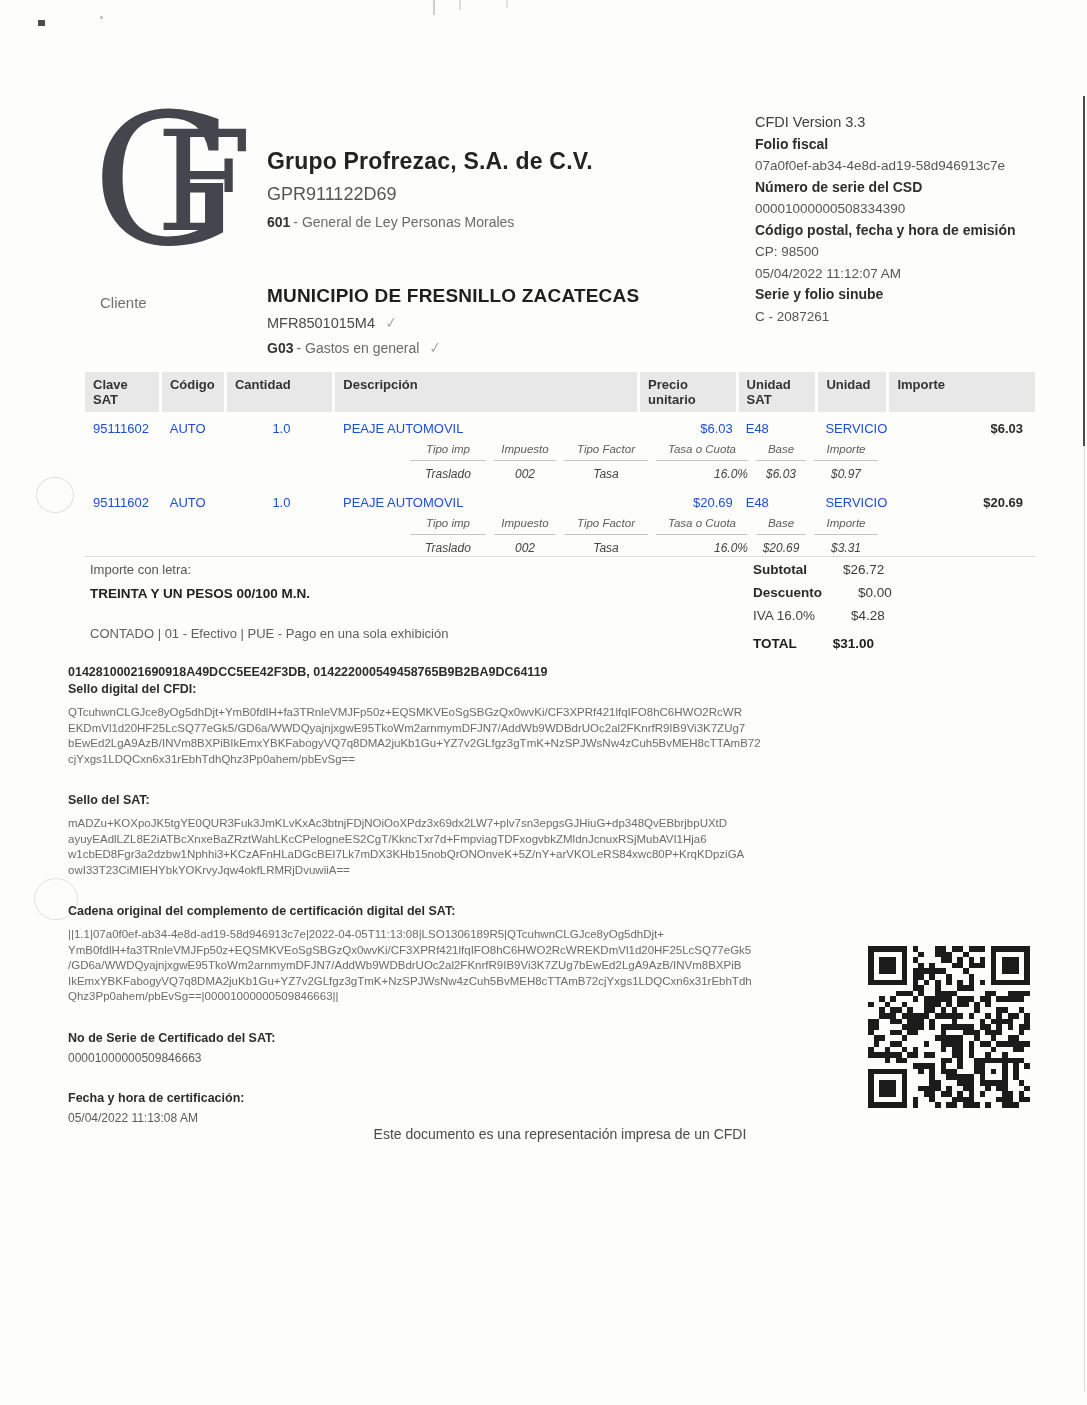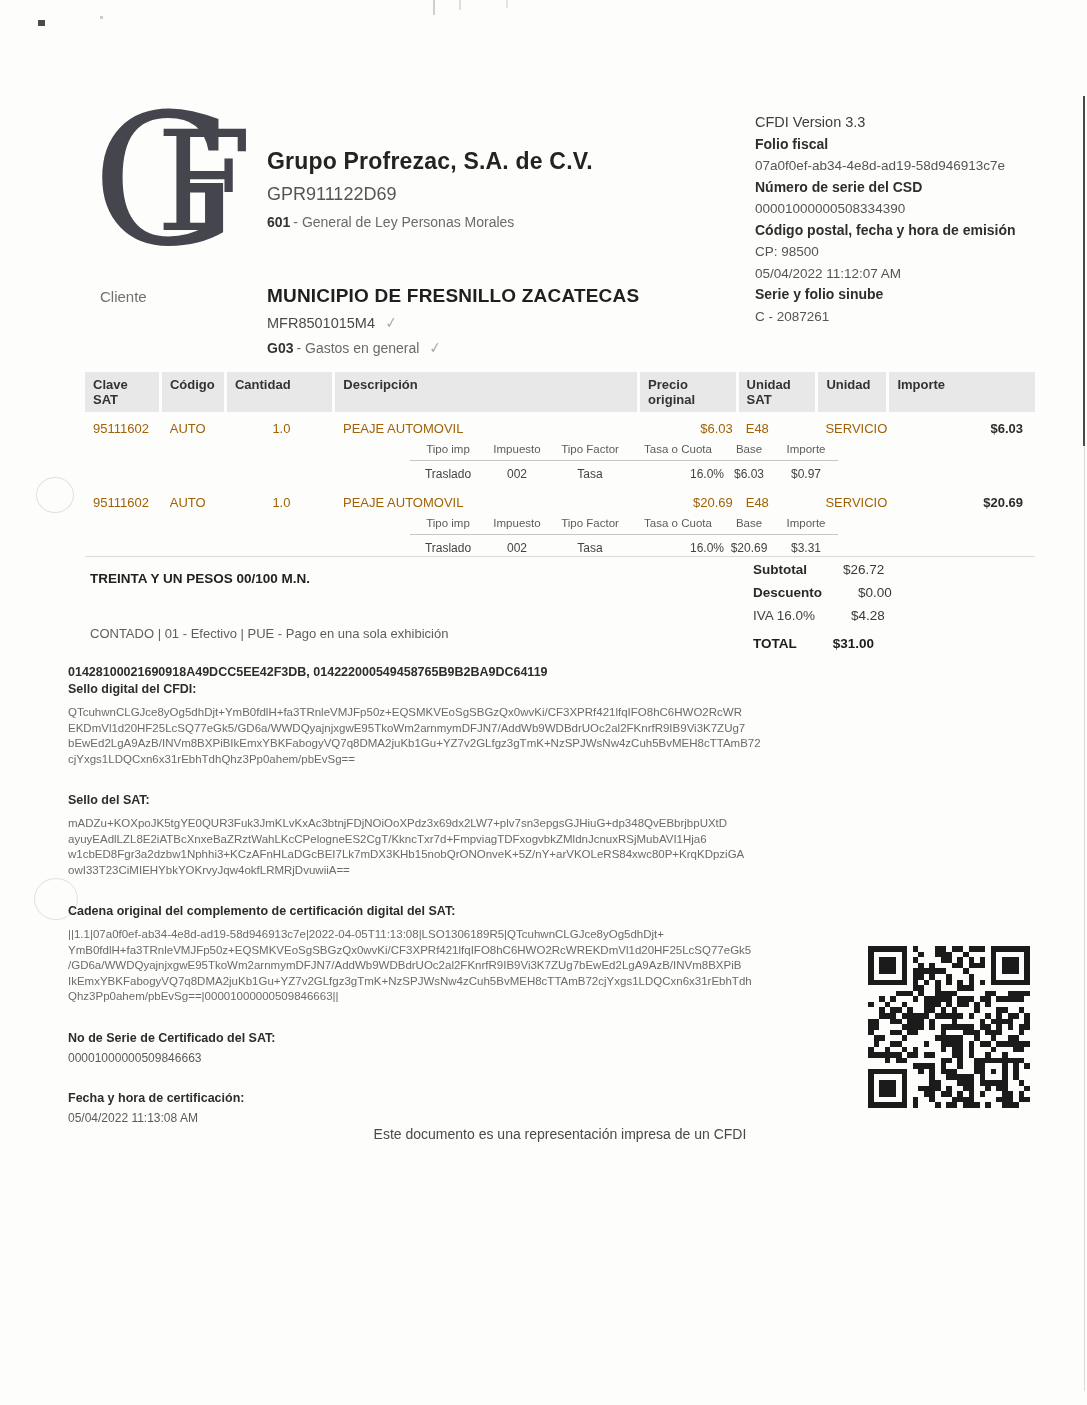--- a/index.html
+++ b/index.html
@@ -7,44 +7,44 @@
         font-family:"Liberation Sans",sans-serif;color:#333;}
   
   .logo{position:absolute;left:98px;top:108px;width:150px;height:180px;color:#45454d;}
   .logo .g{position:absolute;left:-6px;top:-34px;font-family:"DejaVu Serif",serif;font-size:182px;font-weight:400;}
   .logo .f{position:absolute;left:58px;top:-6px;font-family:"DejaVu Serif",serif;font-size:138px;font-weight:400;}
   .emitter{position:absolute;left:267px;top:148px;width:470px;}
   .emitter-name{font-size:23px;font-weight:bold;color:#232323;letter-spacing:.2px;}
   .emitter-rfc{font-size:18px;color:#555;margin-top:9px;}
   .regimen{font-size:14px;margin-top:9px;color:#6a6a6a;}
   .regimen b{color:#333;margin-right:3px;}
-  .cliente-label{position:absolute;left:100px;top:288px;font-size:15px;color:#707070;}
+  .cliente-label{position:absolute;left:100px;top:294px;font-size:15px;color:#707070;}
   .client{position:absolute;left:267px;top:285px;width:560px;}
   .client-name{font-size:19px;font-weight:bold;color:#1f1f1f;letter-spacing:.2px;}
   .client-rfc{font-size:14.5px;color:#4a4a4a;margin-top:7px;}
   .uso{font-size:14px;color:#6a6a6a;margin-top:7px;}
   .uso b{color:#333;margin-right:3px;}
   .check{color:#a9adb2;font-size:15px;margin-left:10px;display:inline-block;transform:rotate(-8deg);}
   
   .cfdi-info{position:absolute;left:755px;top:112px;width:320px;font-size:13.5px;line-height:21.5px;color:#555;}
   .cfdi-info .lbl{font-weight:bold;color:#2e2e2e;font-size:14px;}
   .cfdi-info .ver{color:#3d3d3d;font-size:14.5px;}
   
   .items{position:absolute;left:85px;top:372px;width:950px;}
   .trow{display:flex;column-gap:3px;}
   .hcell{background:#e8e8e8;font-size:13px;font-weight:bold;color:#333;box-sizing:border-box;
          padding:6px 4px 6px 8px;height:40px;line-height:14.5px;}
-  .bcell{box-sizing:border-box;font-size:13px;color:#a16207;padding:0 4px 0 8px;}
+  .bcell{box-sizing:border-box;font-size:13px;color:#1d4ed8;padding:0 4px 0 8px;}
   .c0{width:75px}.c1{width:63px}.c2{width:107px}.c3{width:307px}.c4{width:97px}.c5{width:78px}.c6{width:69px}.c7{width:148px}
   .tac{text-align:center}.tar{text-align:right}
   .body-row{margin-top:9px;}
   .importe-val{font-weight:bold;color:#2c2c2c;padding-right:12px;}
   .precio-val{padding-right:2px;}
   .subtable{margin-left:325px;width:468px;display:grid;grid-template-columns:76px 62px 84px 92px 50px 64px;
-            margin-top:7px;}
+            column-gap:8px;margin-top:7px;font-style:italic;}
   .sth{font-size:11.5px;color:#5c5c5c;text-align:center;border-bottom:1px solid #c6c6c6;padding-bottom:5px;}
   .stv{font-size:12px;color:#444;text-align:center;padding-top:6px;}
   .stv.tar{text-align:right;}
   .row2{margin-top:14px;}
   .divider{position:absolute;left:85px;top:556px;width:950px;height:1px;background:#d2d2d2;opacity:.8;}
   
   .totals-left{position:absolute;left:90px;top:562px;width:560px;}
   .imp-letra-lbl{font-size:13px;color:#555;}
   .imp-letra{font-size:13.5px;font-weight:bold;color:#222;margin-top:9px;}
   .payment{position:absolute;left:90px;top:626px;font-size:13px;color:#5e5e5e;}
@@ -126,21 +126,21 @@
     <div class="lbl">Serie y folio sinube</div>
     <div>C - 2087261</div>
   </div>
 
   <div class="items">
     <div class="trow">
       <div class="hcell c0">Clave SAT</div>
       <div class="hcell c1">Código</div>
       <div class="hcell c2">Cantidad</div>
       <div class="hcell c3">Descripción</div>
-      <div class="hcell c4">Precio original</div>
+      <div class="hcell c4">Precio unitario</div>
       <div class="hcell c5">Unidad SAT</div>
       <div class="hcell c6">Unidad</div>
       <div class="hcell c7">Importe</div>
     </div>
 
     <div class="trow body-row">
       <div class="bcell c0">95111602</div>
       <div class="bcell c1">AUTO</div>
       <div class="bcell c2 tac">1.0</div>
       <div class="bcell c3">PEAJE AUTOMOVIL</div>
@@ -186,20 +186,21 @@
       <div class="stv">Tasa</div>
       <div class="stv tar">16.0%</div>
       <div class="stv">$20.69</div>
       <div class="stv">$3.31</div>
     </div>
   </div>
 
   <div class="divider"></div>
 
   <div class="totals-left">
+    <div class="imp-letra-lbl">Importe con letra:</div>
     <div class="imp-letra">TREINTA Y UN PESOS 00/100 M.N.</div>
   </div>
   <div class="payment">CONTADO   |   01 - Efectivo   |   PUE - Pago en una sola exhibición</div>
 
   <div class="totals-right">
     <div class="tot-row">
       <span class="tot-lbl">Subtotal</span>
       <span class="tot-val">$26.72</span>
     </div>
     <div class="tot-row">

